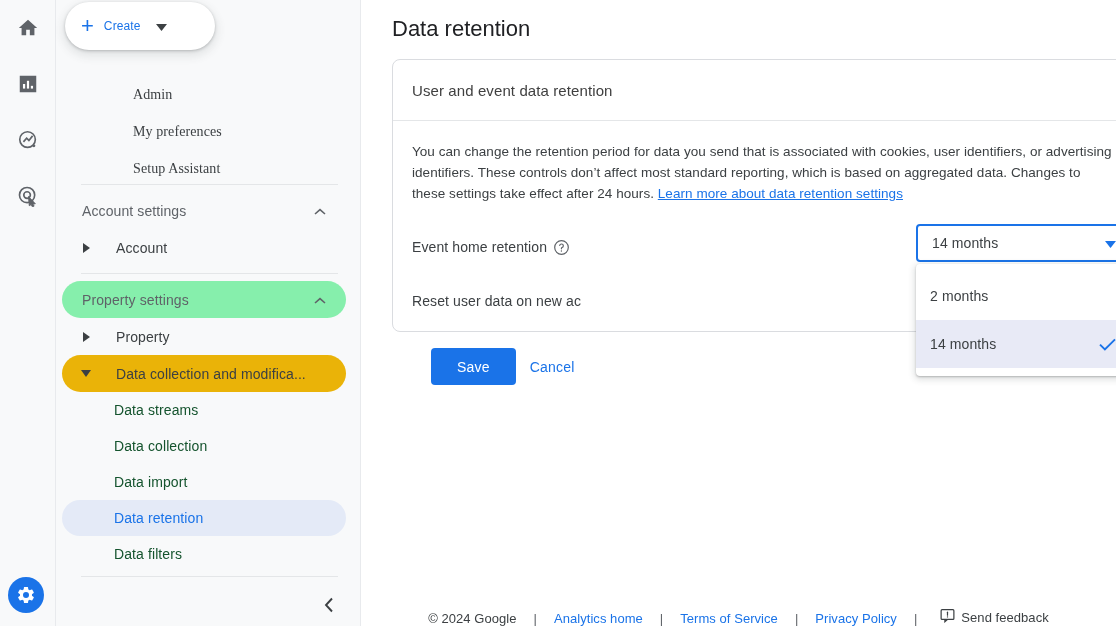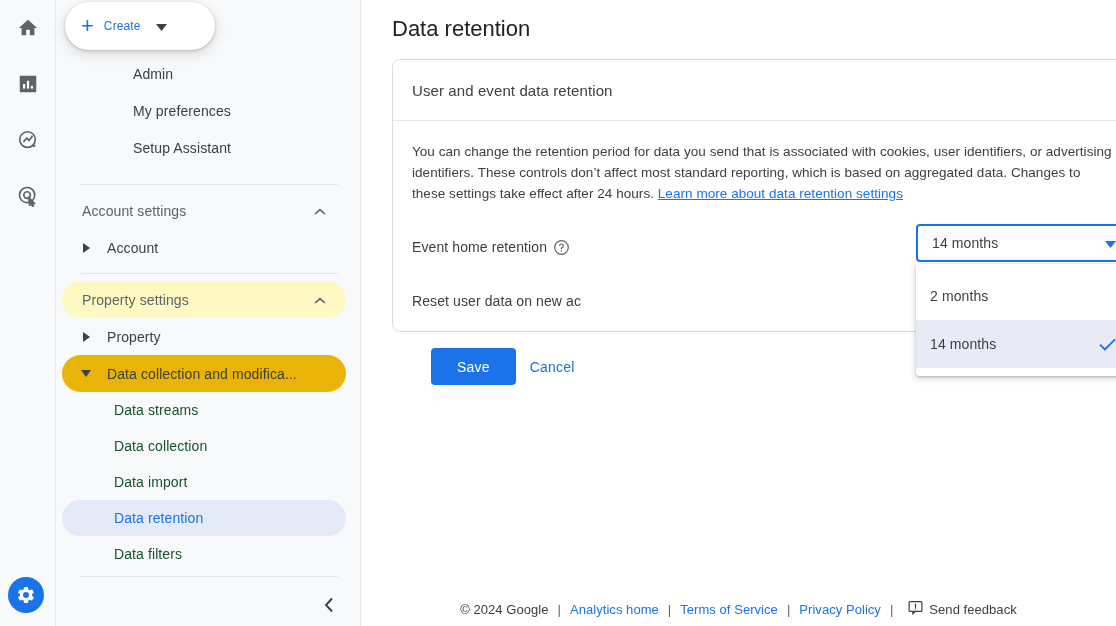--- a/index.html
+++ b/index.html
@@ -74,55 +74,56 @@
   .create-plus { font-size: 22px; color: #1a73e8; line-height: 1; font-weight: 400; }
   .create-label { font-size: 12px; color: #1a73e8; letter-spacing: .1px; }
   .create-caret { margin-left: 6px; }
 
   .nav-list {
     position: absolute;
     top: 66px; left: 0; right: 0;
   }
   .nav-row {
     height: 37px;
-    display: flex; align-items: flex-start;
+    display: flex; align-items: flex-end;
     padding-left: 20px;
     padding-right: 18px;
     cursor: pointer;
     border-radius: 0 20px 20px 0;
     margin-right: 0;
+    font-family: Liberation Serif, serif;
   }
   .nav-row .txt {
     font-size: 14px;
     color: #3c4043;
     letter-spacing: .1px;
     white-space: nowrap;
   }
   .nav-row.top-level .txt { padding-left: 57px; }
 
   .section-head {
     height: 37px;
     display: flex; align-items: center;
     justify-content: space-between;
     padding-left: 20px; padding-right: 20px;
     margin-left: 6px; margin-right: 14px;
     border-radius: 20px;
     cursor: pointer;
   }
   .section-head .txt { font-size: 14px; color: #5f6368; letter-spacing: .1px; }
-  .section-head.hovered { background: #fef9c3; gap: 22px; }
+  .section-head.hovered { background: #86efac; gap: 22px; }
 
   .tree-row {
     height: 37px;
     display: flex; align-items: center;
     padding-left: 14px;
     margin-left: 6px; margin-right: 14px;
     border-radius: 20px;
     cursor: pointer;
-    gap: 11px;
+    gap: 20px;
   }
   .tree-row .txt { font-size: 14px; color: #3c4043; letter-spacing: .1px; white-space: nowrap; }
   .tree-row.hovered { background: #eab308; }
   .arrow-slot { width: 20px; display: flex; align-items: center; justify-content: center; }
 
   .leaf-row {
     height: 36px;
     display: flex; align-items: center;
     padding-left: 52px;
     margin-left: 6px; margin-right: 14px;
@@ -276,22 +277,22 @@
     cursor: pointer;
   }
   .menu-item.selected { background: #e8eaf6; }
   .check { display: flex; align-items: center; }
 
   
   .footer {
     position: absolute;
     left: 0; right: 0; bottom: 0;
     height: 34px;
-    display: flex; align-items: center; justify-content: center;
-    gap: 4px;
+    display: flex; align-items: flex-end; justify-content: center;
+    gap: 12px;
     font-size: 13px;
     color: #3c4043;
     letter-spacing: .05px;
   }
   .footer a { color: #1a73e8; text-decoration: none; cursor: pointer; }
   .footer .sep { color: #5f6368; padding: 0 5px; }
   .feedback { display: inline-flex; align-items: center; gap: 6px; cursor: pointer; padding-left: 6px; }
 </style>
 </head>
 <body>

